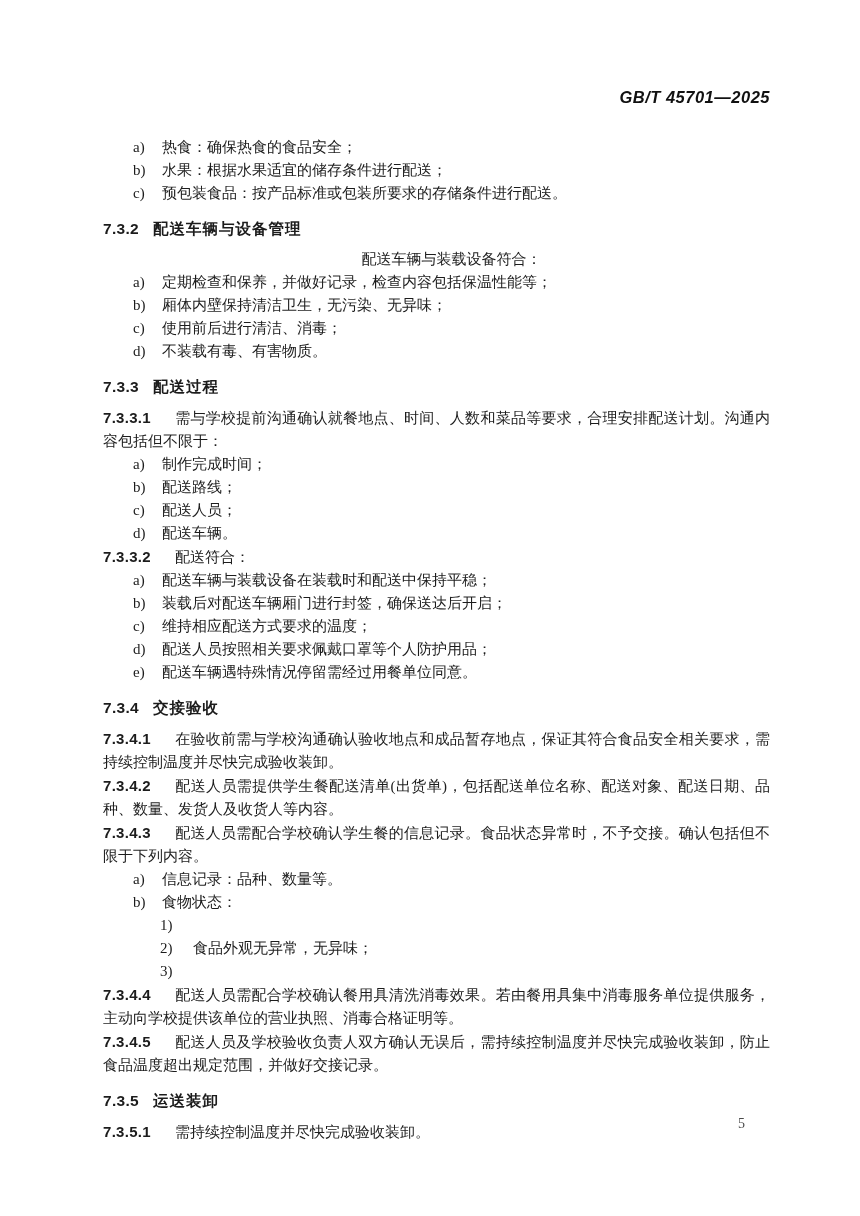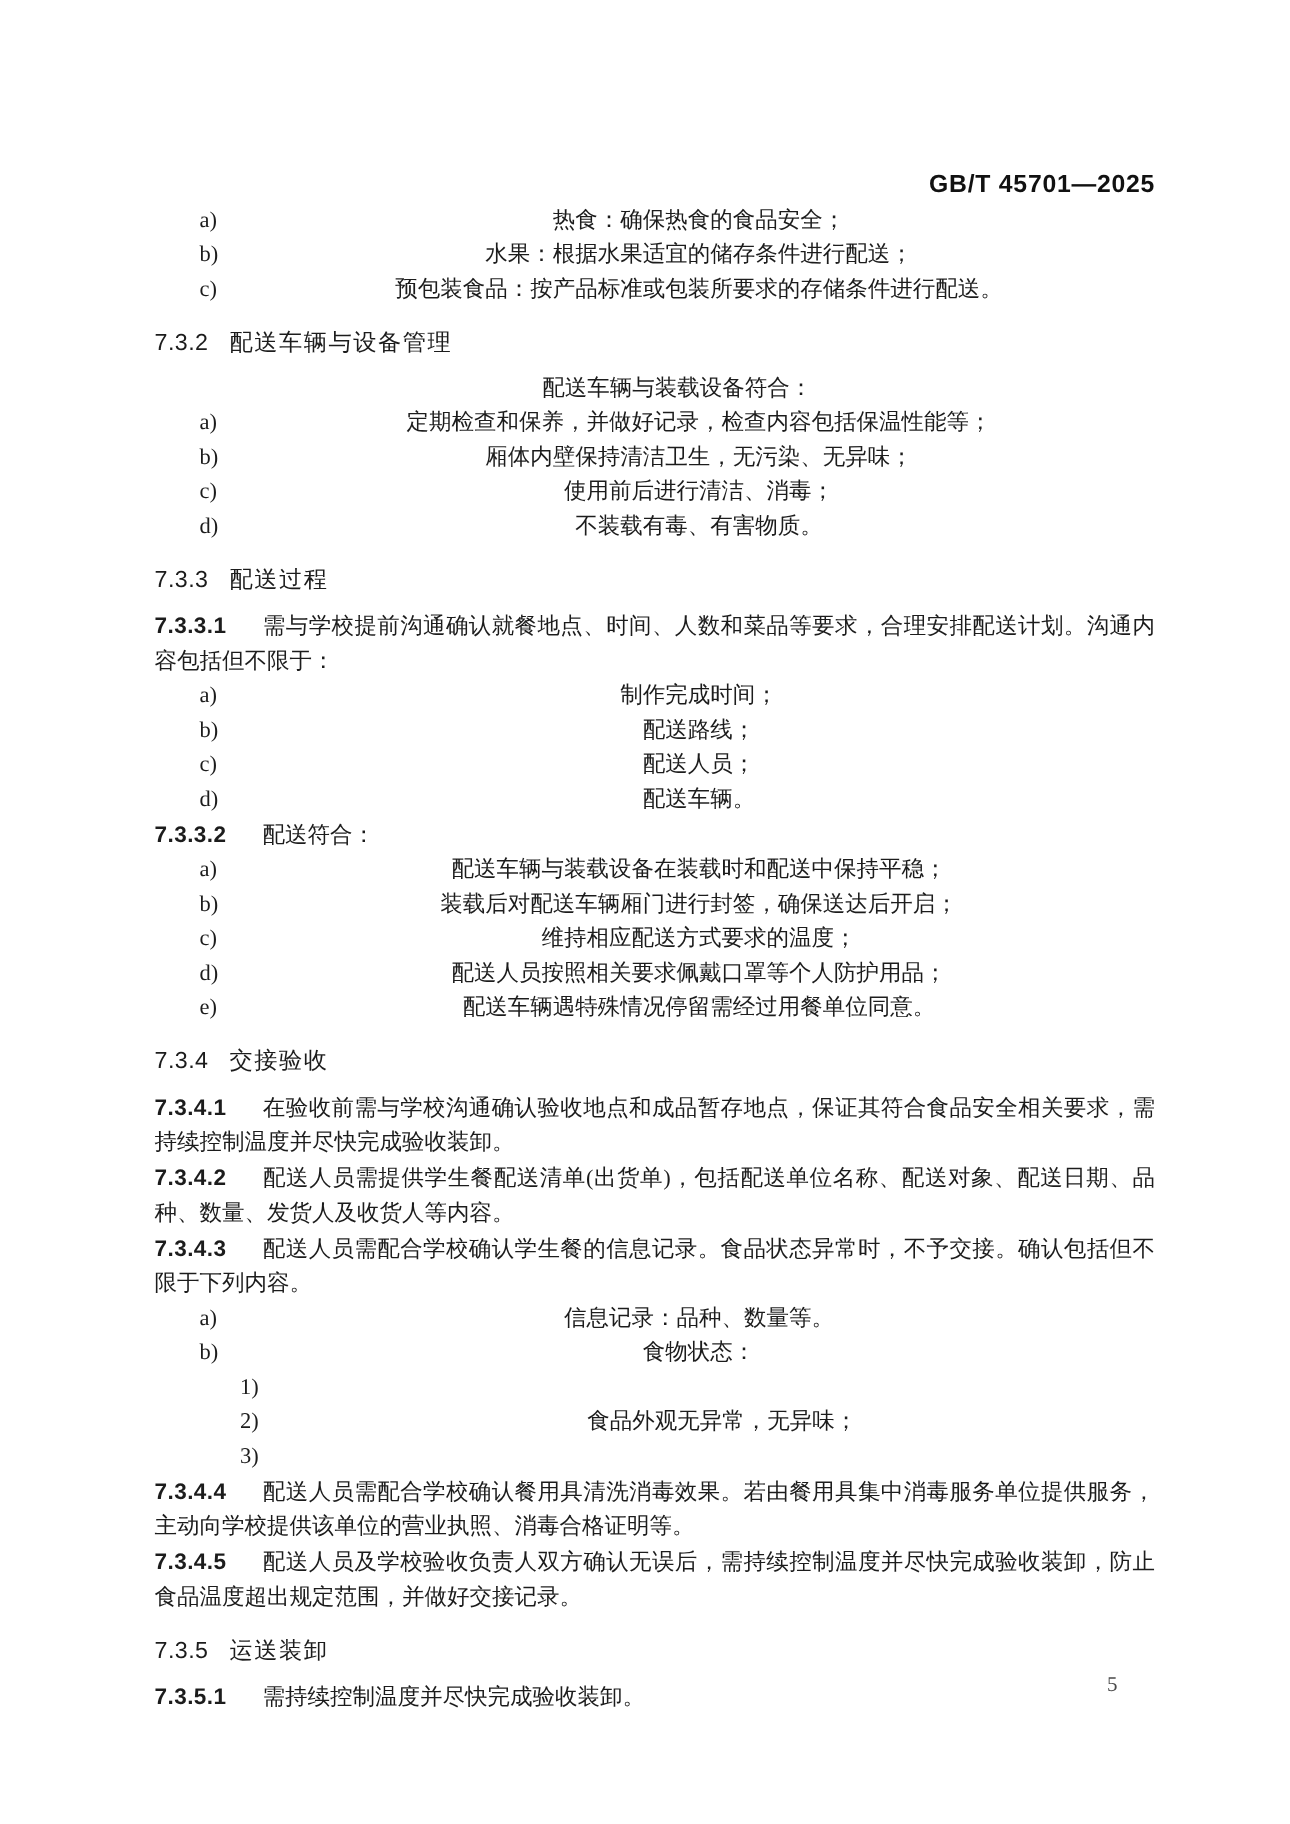--- a/index.html
+++ b/index.html
@@ -11,22 +11,23 @@
   }
   .page {
     position: relative;
     width: 860px; height: 1216px;
     background: #ffffff;
     overflow: hidden;
   }
   
   .page-header {
     position: absolute;
-    top: 114px; left: 103px; right: 90px;
+    top: 88px; left: 103px; right: 90px;
     text-align: right;
+    font-style: italic;
   }
   .doc-code {
     font-family: "Liberation Sans", sans-serif;
     font-weight: bold;
     font-size: 16.5px;
     letter-spacing: 0.5px;
     color: #111;
   }
   
   .content {
@@ -34,21 +35,21 @@
     top: 136px; left: 103px;
     width: 667px;
     font-size: 15px;
     line-height: 23px;
     text-align: justify;
   }
   
   .sec-heading {
     display: flex;
     margin: 12px 0 8px 0;
-    font-weight: normal;
+    font-weight: bold;
     font-size: 15.5px;
     line-height: 23px;
     text-align: left;
   }
   .sec-num {
     font-family: "Liberation Sans", sans-serif;
     margin-right: 14px;
     letter-spacing: 0.3px;
   }
   .sec-title {
@@ -62,21 +63,21 @@
     font-weight: bold;
     margin-right: 24px;
     letter-spacing: 0.3px;
     white-space: nowrap;
   }
   
   .intro { padding-left: 30px; text-align: center; }
   
   .li { display: flex; padding-left: 30px; text-align: left; }
   .li-label { flex: none; width: 29px; }
-  .li-text { flex: 1; text-align: center; }
+  .li-text { flex: 1; }
   
   .li-sub { padding-left: 57px; }
   .li-sub .li-label { width: 33px; }
   
   .page-number {
     position: absolute;
     top: 1116px;
     left: 738px;
     font-size: 14px;
     color: #4a4a4a;

